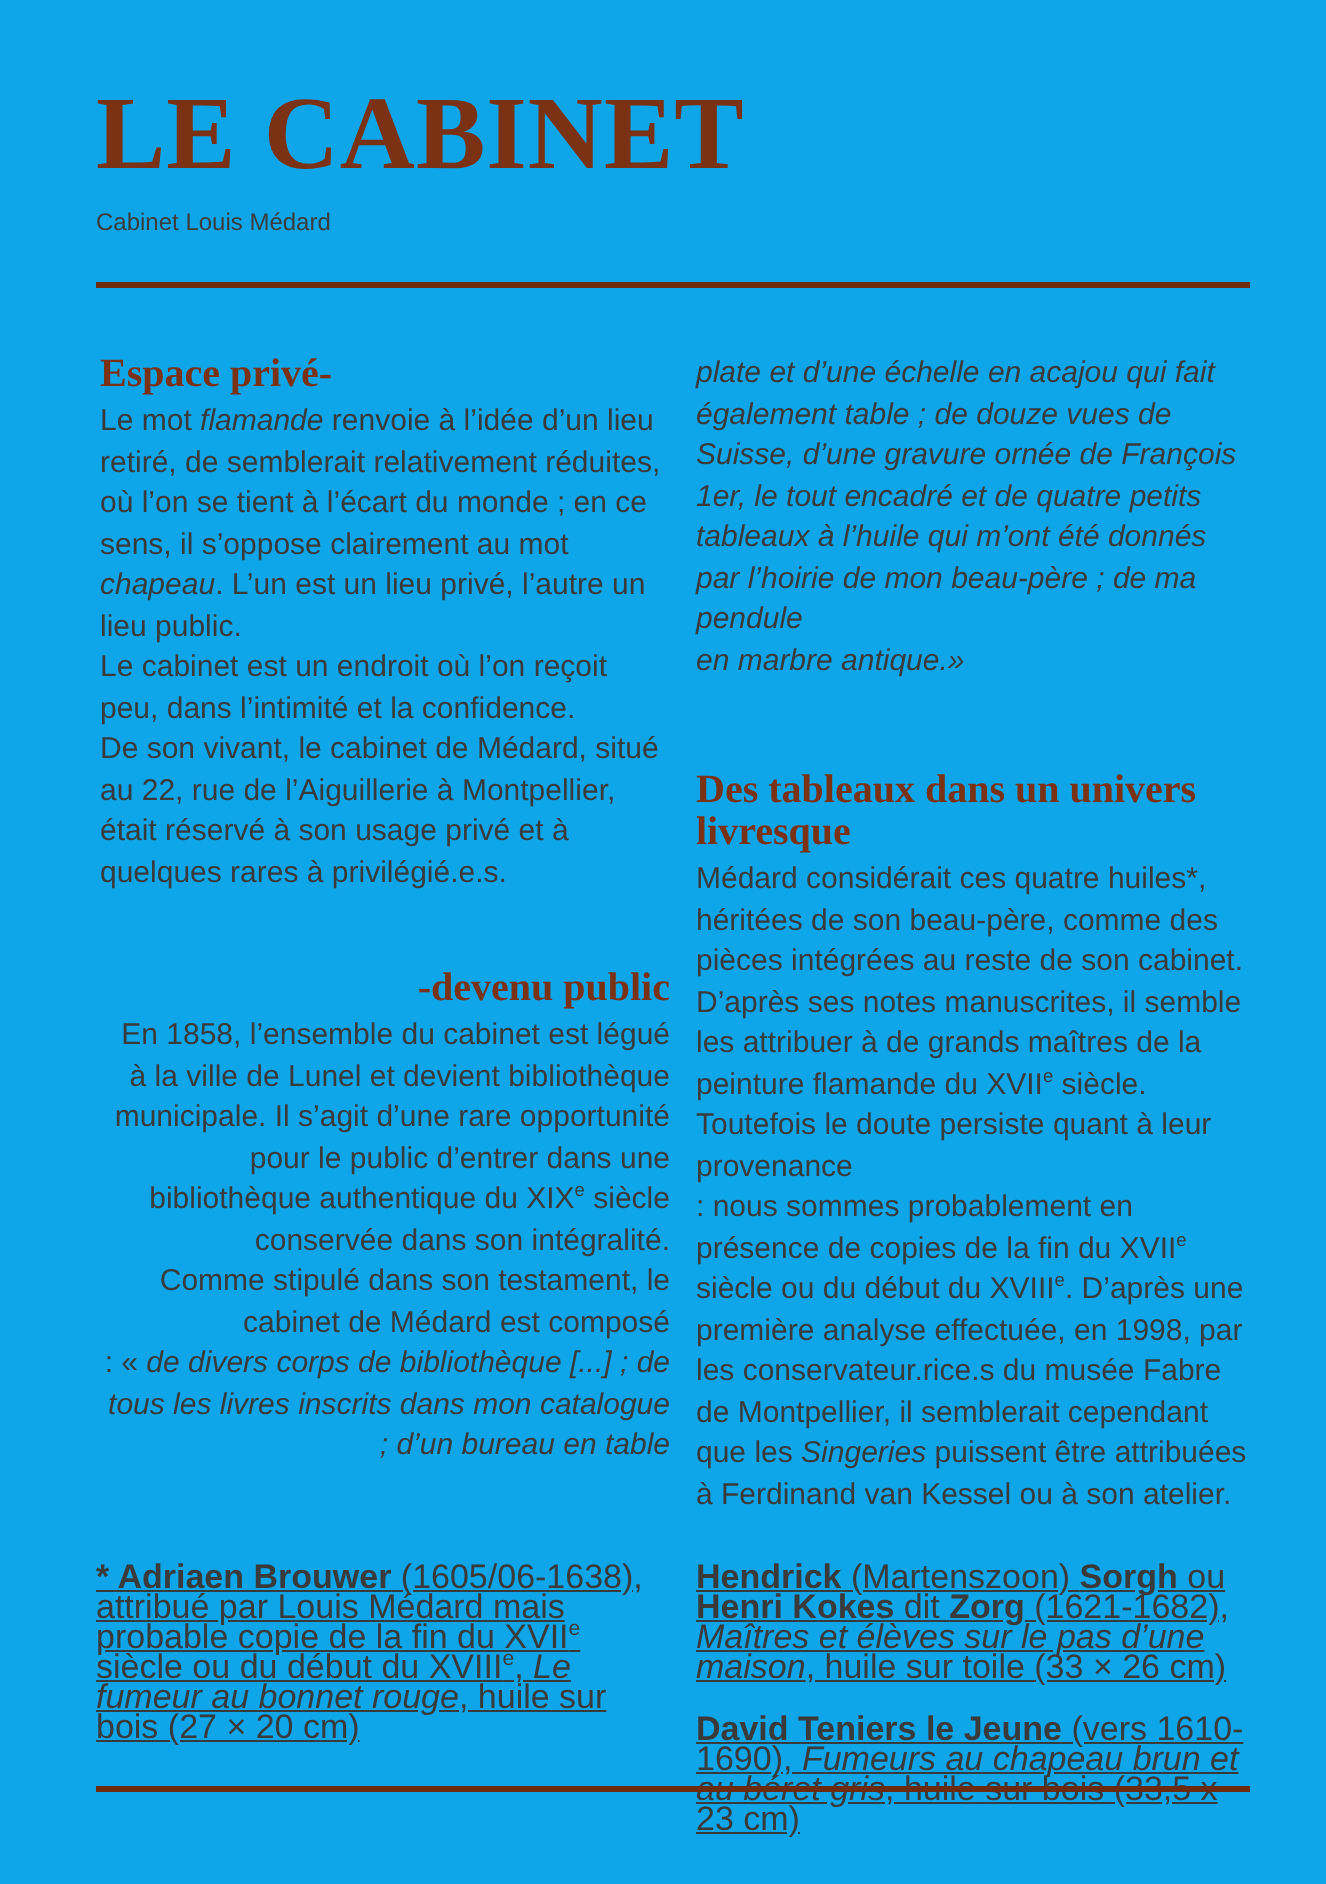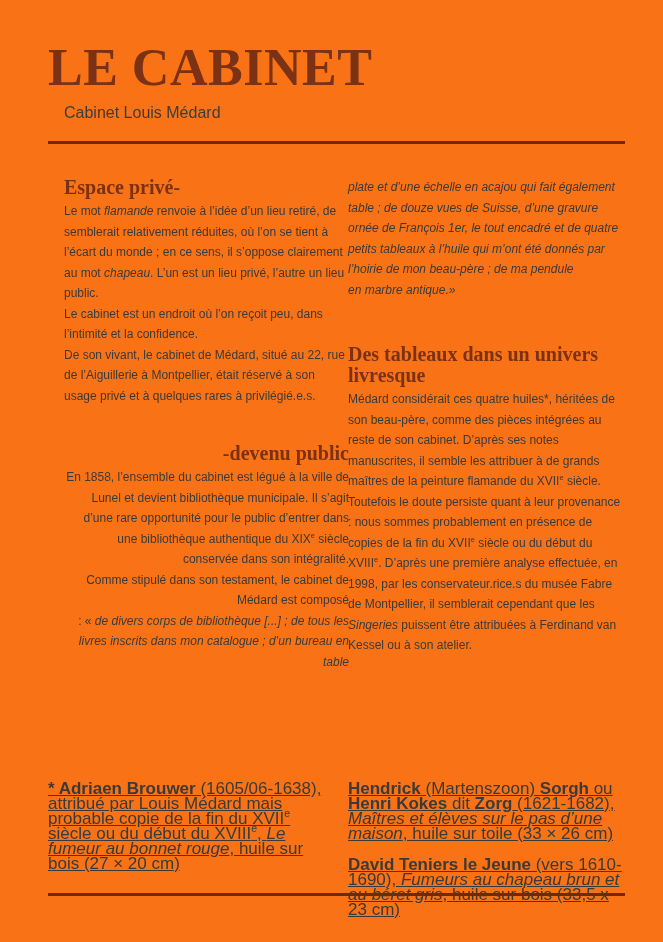--- a/index.html
+++ b/index.html
@@ -2,42 +2,42 @@
 <html style="--accent_brown: #7a3114; --rule_brown: #6e2a0c; --text_gray: #3a3a3a;"><head>
 <meta charset="utf-8">
 <style>
   :root{
     --accent_brown:#7a3114;
     --rule_brown:#6e2a0c;
     --text_gray:#3a3a3a;
   }
   html,body{margin:0;padding:0;background:#ffffff;}
   .page{
-    position:relative;width:663px;height:942px;background:#f97316;
+    position:relative;width:663px;height:942px;background:#0ea5e9;
     font-family:"Liberation Sans",sans-serif;color:var(--text_gray);
     overflow:hidden;
   }
   .hdr{position:absolute;left:48px;top:42px;}
   h1{
     font-family:"Liberation Serif",serif;font-weight:700;font-size:52px;
     line-height:1;color:var(--accent_brown);margin:0;letter-spacing:0.5px;
   }
-  .subtitle{font-size:16px;color:#3c3c3c;margin-top:10px;margin-left:16px;}
+  .subtitle{font-size:12px;color:#3c3c3c;margin-top:10px;}
   .rule{position:absolute;left:48px;width:577px;height:3px;background:var(--rule_brown);border:none;margin:0;}
   .rule-top{top:141px;}
   .rule-bottom{top:893px;}
   .columns{position:absolute;left:48px;top:177px;width:577px;}
   .col{position:absolute;top:0;}
-  .col-left{left:16px;width:285px;}
+  .col-left{left:2px;width:285px;}
   .col-right{left:300px;width:277px;}
   h2{
     font-family:"Liberation Serif",serif;font-weight:700;font-size:20px;
     line-height:21px;color:var(--accent_brown);margin:0 0 3px 0;
   }
-  p.body{font-size:12px;line-height:20.5px;margin:0;white-space:pre-line;}
+  p.body{font-size:15px;line-height:20.5px;margin:0;white-space:pre-line;}
   .col-left section.sec-2{margin-top:37px;text-align:right;}
   .col-right section.sec-3{margin-top:44px;}
   .it{font-style:italic;}
   .bd{font-weight:700;}
   sup{font-size:0.62em;vertical-align:super;line-height:0;}
   .footnotes{position:absolute;left:48px;top:781px;width:577px;}
   .fn-col{position:absolute;top:0;}
   .fn-left{left:0;width:285px;}
   .fn-right{left:300px;width:280px;}
   p.fn{font-size:17px;line-height:15px;margin:0;white-space:pre-line;text-decoration:underline;}

